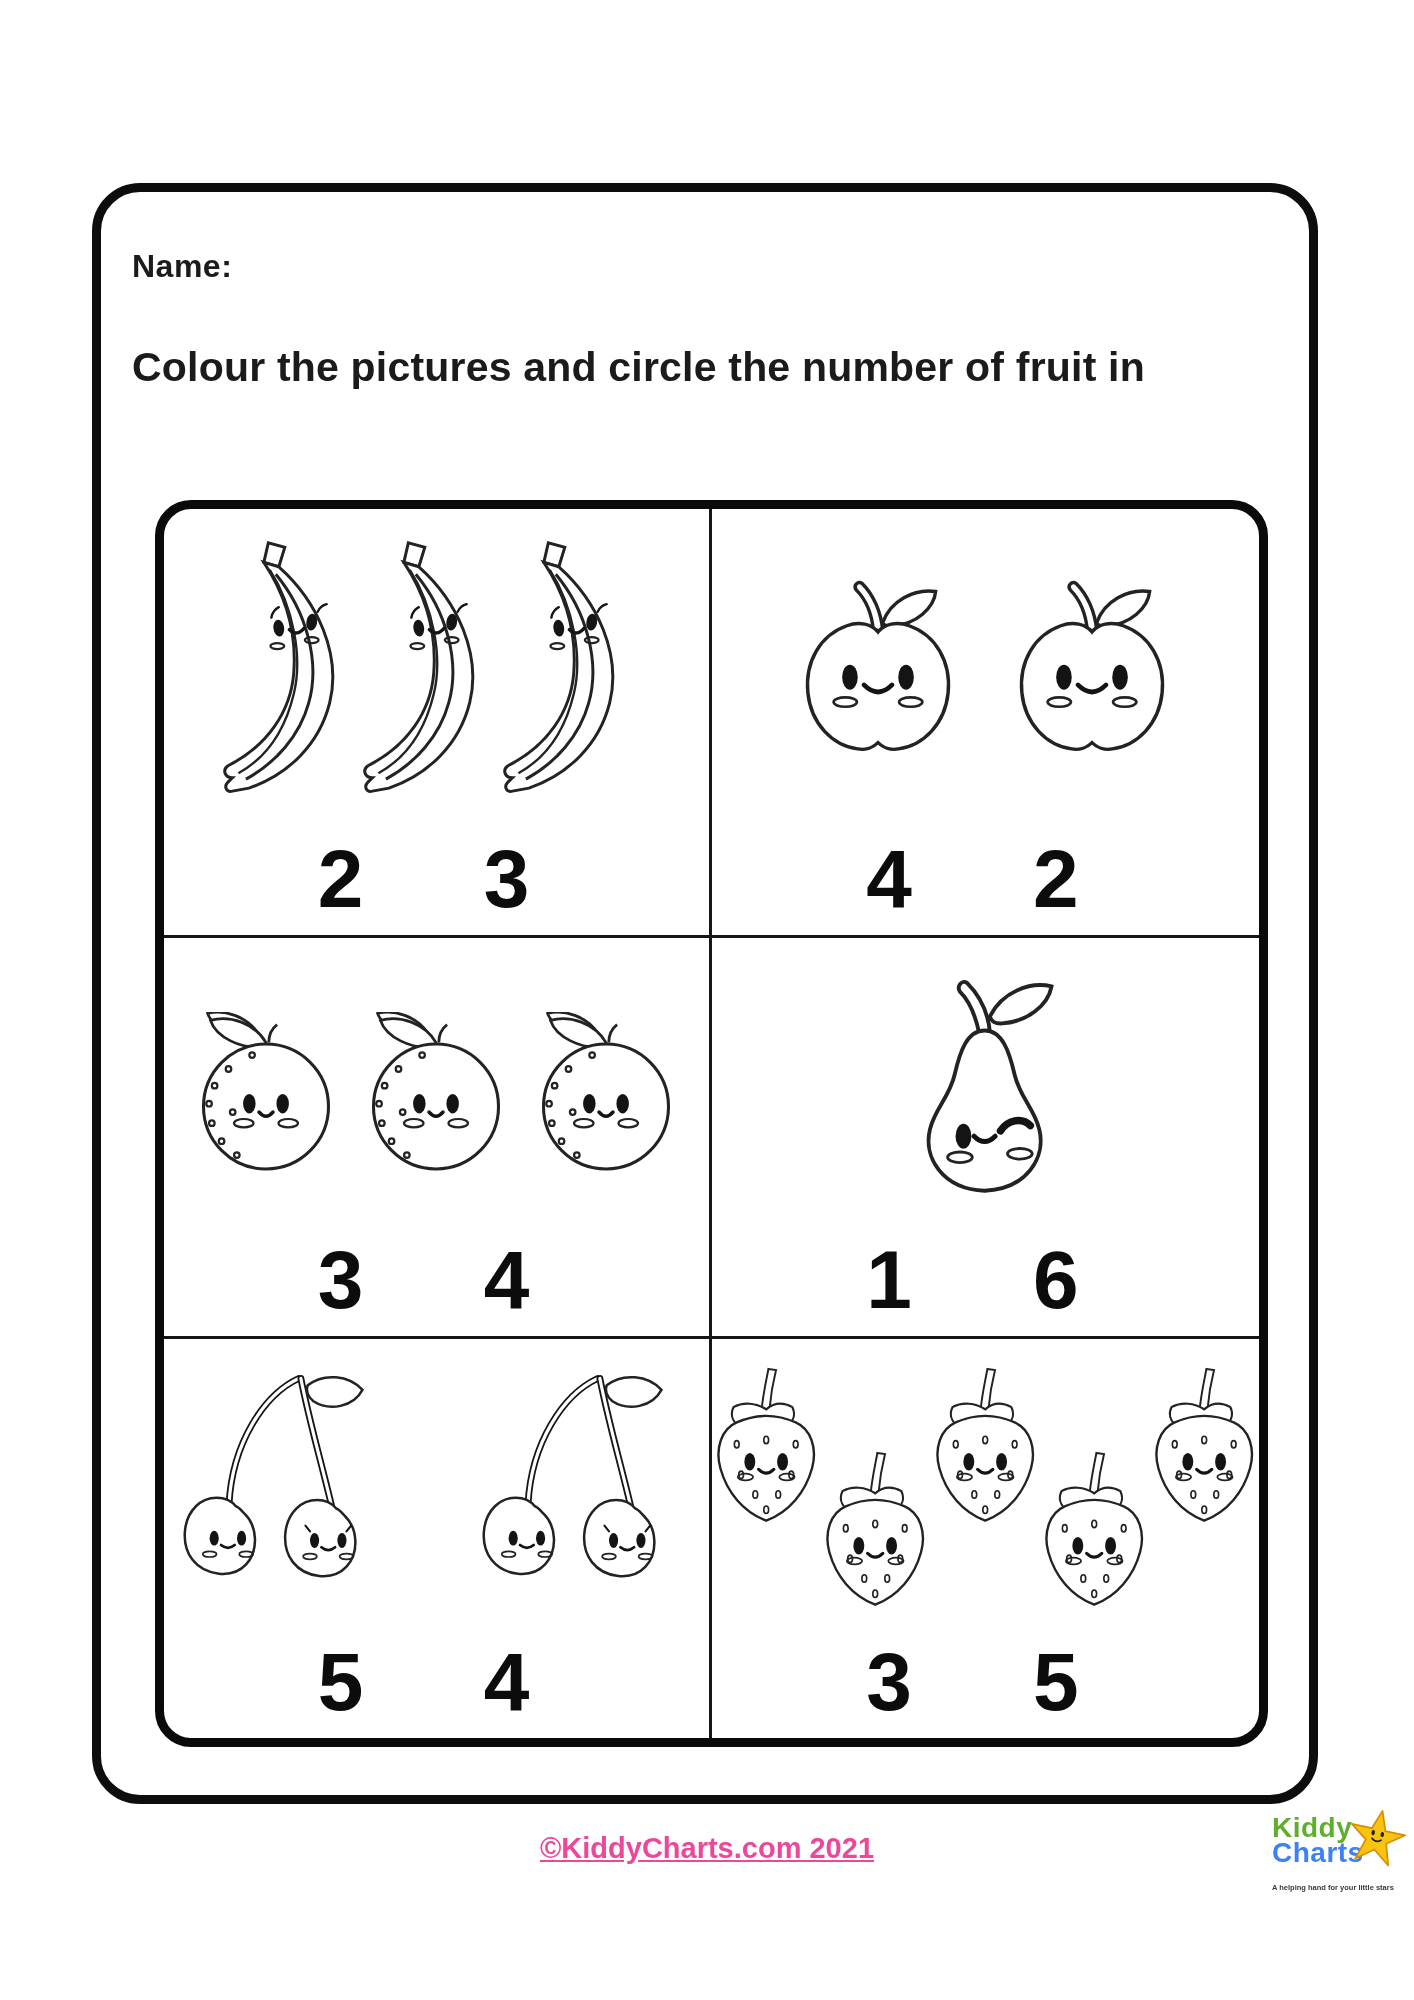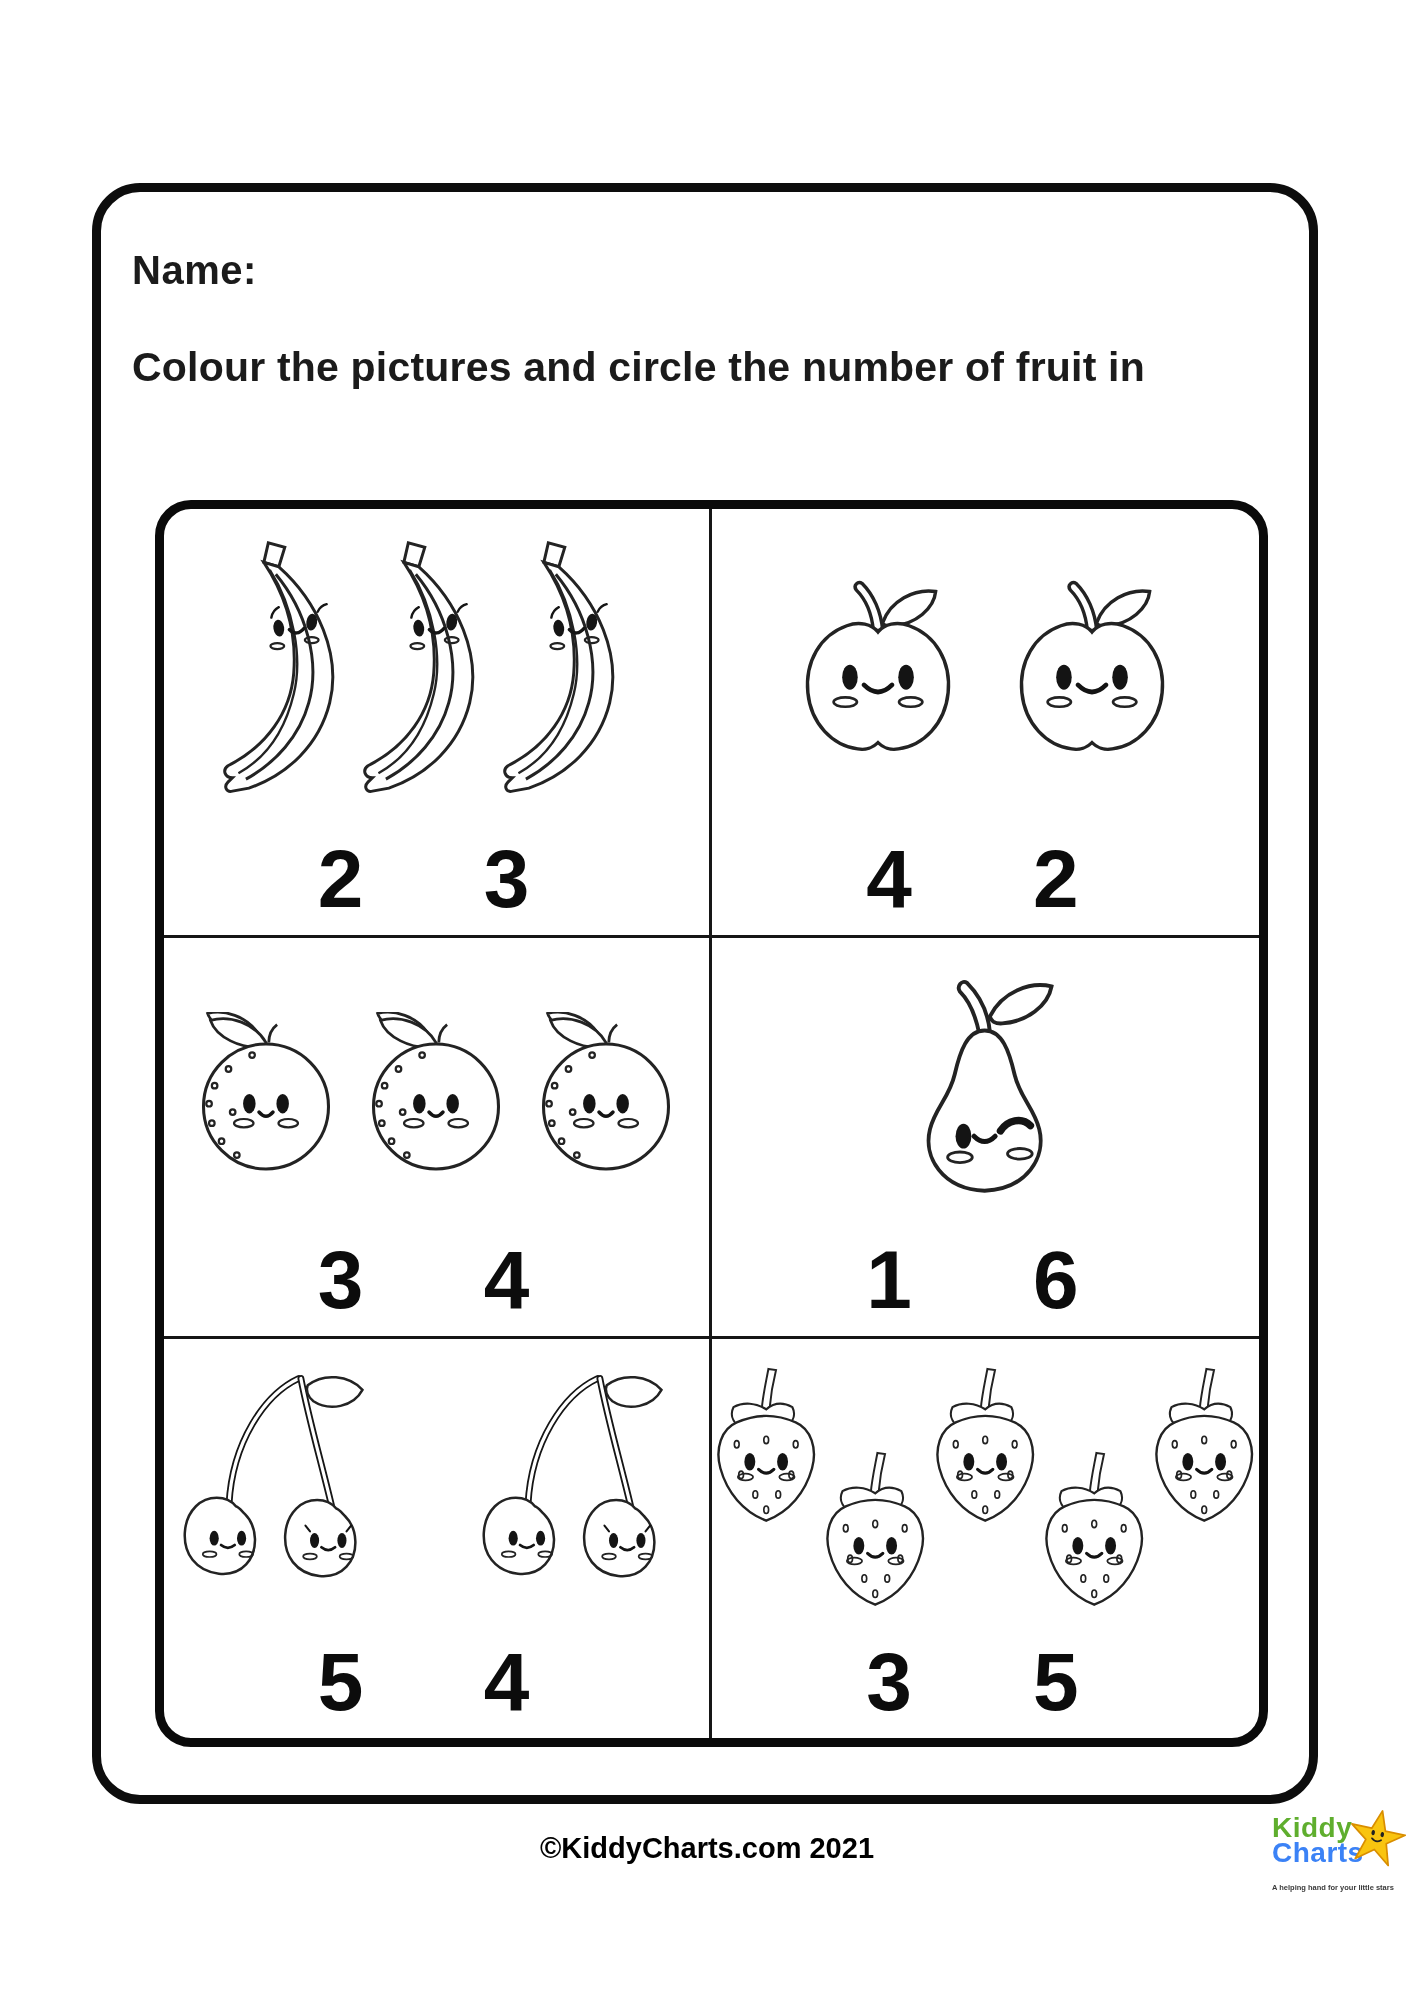--- a/index.html
+++ b/index.html
@@ -6,21 +6,21 @@
   body{
     width:1414px;height:2000px;position:relative;background:#ffffff;
     font-family:"Liberation Sans", sans-serif;color:#1c1c1c;overflow:hidden;
   }
   
   .sheet{
     position:absolute;left:92px;top:183px;width:1226px;height:1621px;
     border:9px solid #0d0d0d;border-radius:48px;box-sizing:border-box;background:#fff;
   }
   .name-label{
-    position:absolute;left:132px;top:248px;font-size:40px;font-weight:700;color:#1b1b1b;
+    position:absolute;left:132px;top:248px;font-size:32px;font-weight:700;color:#1b1b1b;
     letter-spacing:.5px;
   }
   .instruction{
     position:absolute;left:132px;top:336px;width:1080px;
     font-size:41px;font-weight:700;line-height:62px;color:#1b1b1b;letter-spacing:.2px;
   }
   
   .grid{
     position:absolute;left:155px;top:500px;width:1113px;height:1247px;
     border:9px solid #0a0a0a;border-radius:36px;box-sizing:border-box;background:#fff;
@@ -50,21 +50,21 @@
   .options{position:absolute;left:0;right:0;bottom:0;height:112px;}
   .options .num{
     position:absolute;transform:translateX(-50%);
     font-size:82px;font-weight:900;line-height:112px;color:#0c0c0c;letter-spacing:1px;
   }
   .options .num.n1{left:32.5%;}
   .options .num.n2{left:63%;}
   
   .credit{
     position:absolute;left:0;right:0;top:1832px;text-align:center;
-    font-size:29px;font-weight:700;color:#000000;
+    font-size:29px;font-weight:700;color:#ec4899;text-decoration:underline;
   }
   .logo{position:absolute;left:1272px;top:1816px;width:140px;height:76px;}
   .logo .w1{font-size:28px;font-weight:900;line-height:24px;letter-spacing:.5px;}
   .logo .w2{font-size:28px;font-weight:900;line-height:26px;letter-spacing:.5px;}
   .logo .tagline{font-size:7.5px;font-weight:700;color:#3a3a3a;margin-top:17px;white-space:nowrap;}
   .logo .star{position:absolute;right:6px;top:-8px;width:58px;height:58px;transform:rotate(12deg);}
   svg.fruit{display:block;}
   .hidden-defs{position:absolute;width:0;height:0;overflow:hidden;}
 </style>
 </head>

